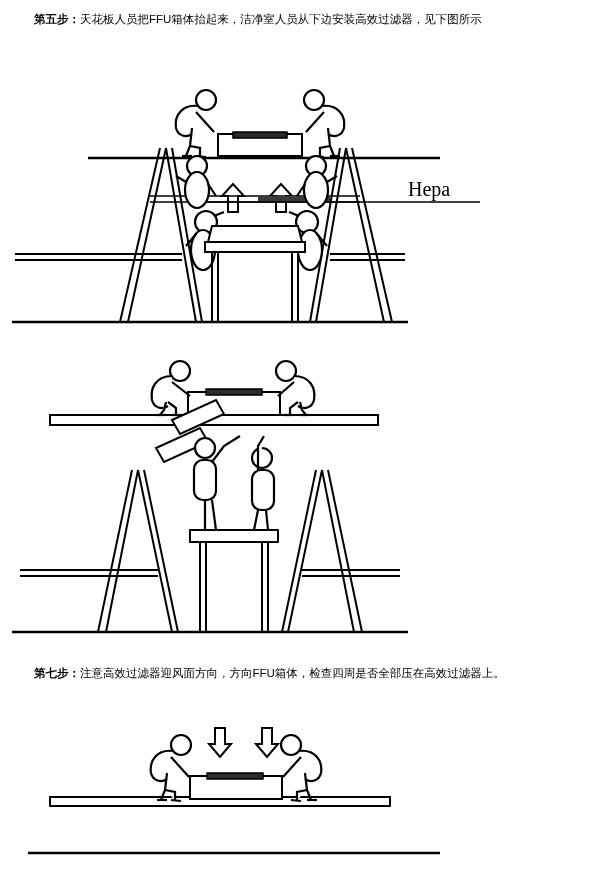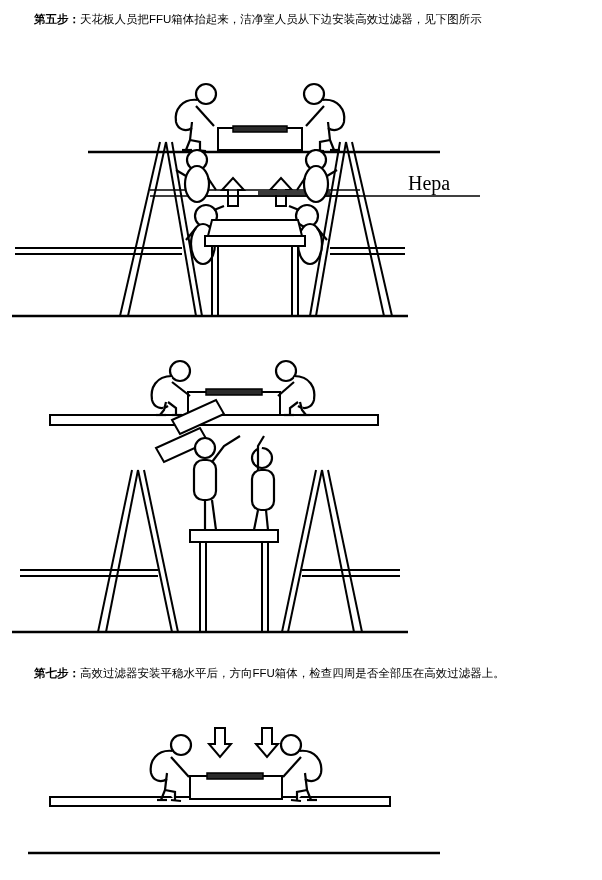--- a/index.html
+++ b/index.html
@@ -40,21 +40,21 @@
   }
 
   .figure {
     position: absolute;
     left: 0;
   }
   .figure svg {
     display: block;
   }
 
-  #fig-step5 { top: 30px; }
+  #fig-step5 { top: 36px; }
   #fig-step6 { top: 352px; }
   #fig-step7 { top: 700px; }
 
   #line-step5 { top: 12px; }
   #line-step6 { top: 330px; }
   #line-step7 { top: 666px; }
 
   .hepa-label {
     font-family: "Liberation Serif", "DejaVu Serif", serif;
     font-size: 20px;
@@ -265,21 +265,21 @@
           <line x1="348" y1="218" x2="400" y2="218"></line>
           <line x1="348" y1="224" x2="400" y2="224"></line>
         </g>
 
         <line x1="12" y1="280" x2="408" y2="280" stroke-width="2.6"></line>
       </g>
     </svg>
   </div>
 
   <div class="step-line" id="line-step7">
-    <span class="step-label">第七步：</span><span class="step-text">高效过滤器安装平稳水平后，方向FFU箱体，检查四周是否全部压在高效过滤器上。</span>
+    <span class="step-label">第七步：</span><span class="step-text">注意高效过滤器迎风面方向，方向FFU箱体，检查四周是否全部压在高效过滤器上。</span>
   </div>
 
   <div class="figure" id="fig-step7">
     <svg width="602" height="170" viewBox="0 0 602 170" xmlns="http://www.w3.org/2000/svg">
       <g fill="none" stroke="#000000" stroke-width="2">
 
         <g fill="#ffffff" stroke="#000000" stroke-width="2">
           <path d="M215 28 L215 44 L209 44 L220 57 L231 44 L225 44 L225 28 Z"></path>
         </g>
         <g fill="#ffffff" stroke="#000000" stroke-width="2">

